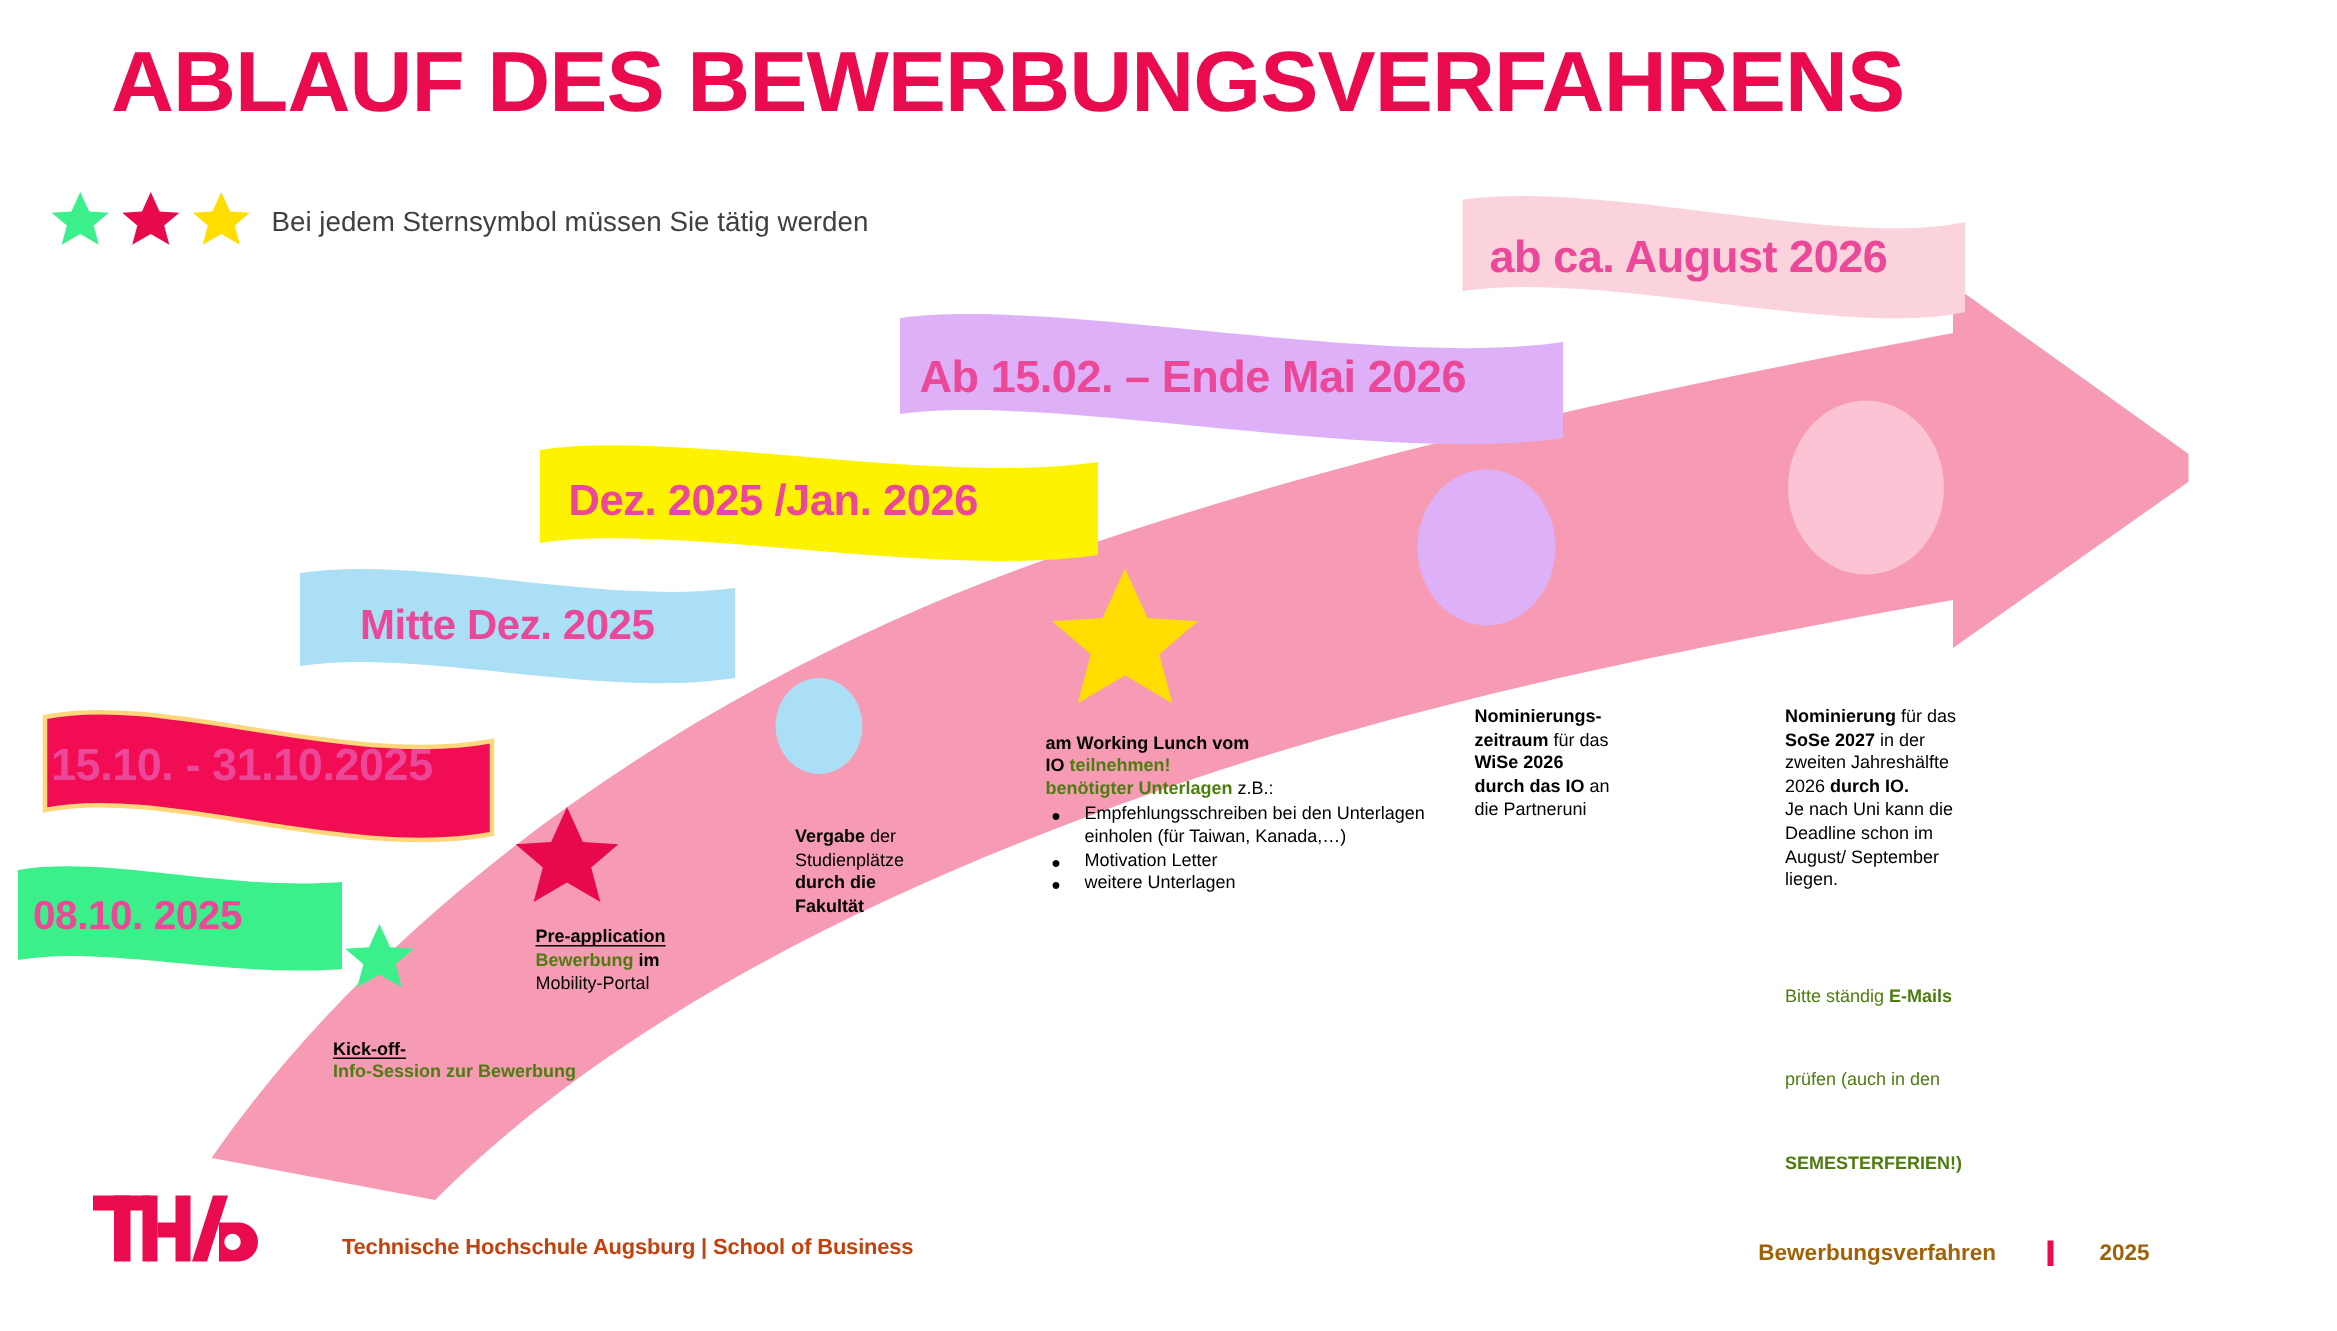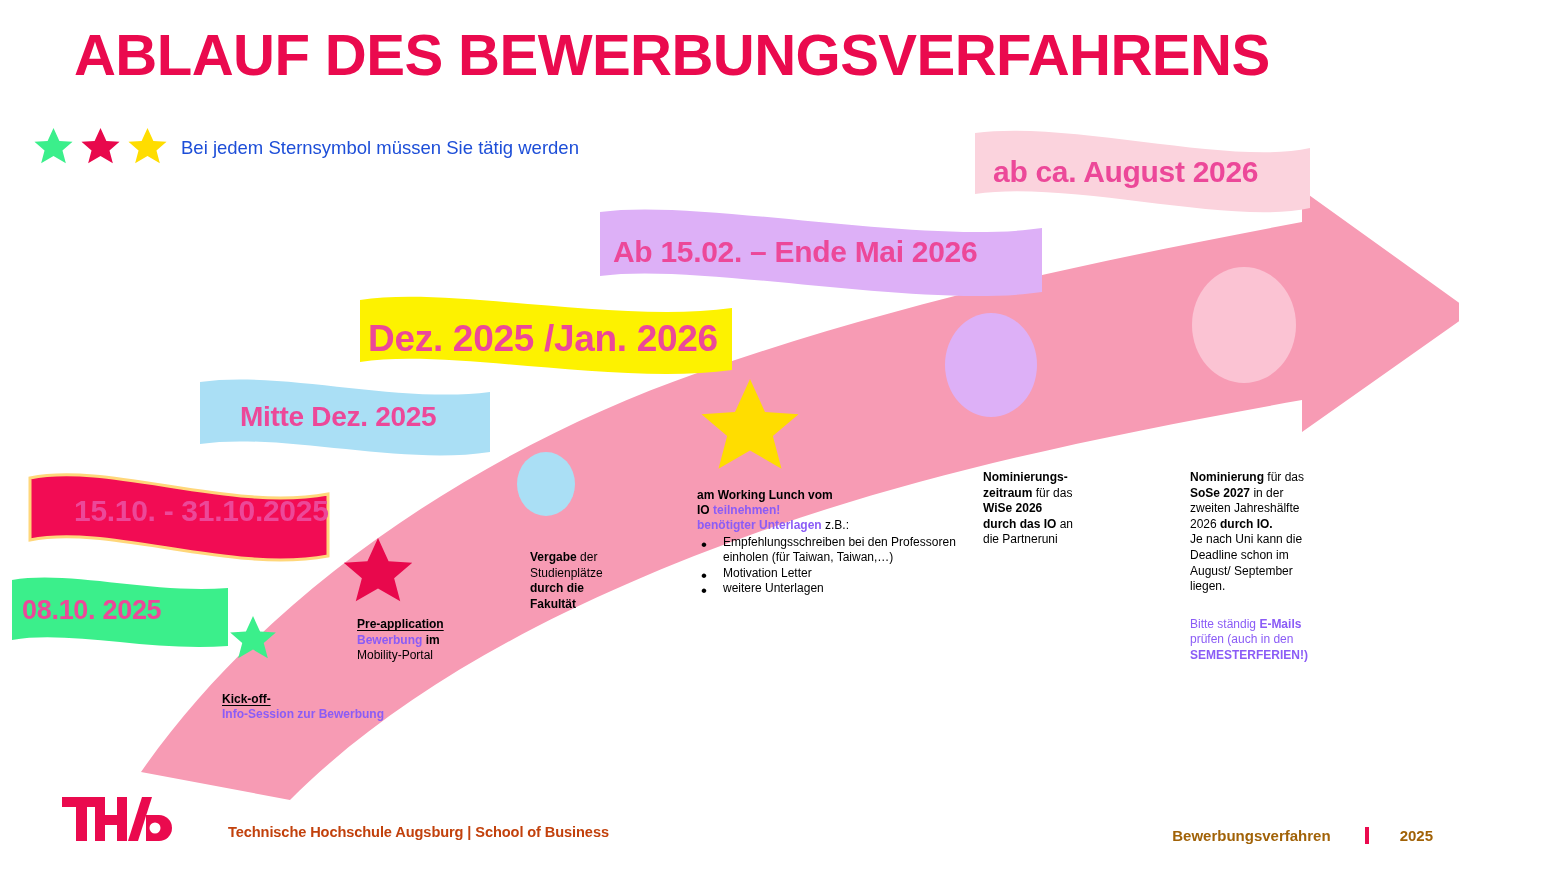--- a/index.html
+++ b/index.html
@@ -50,21 +50,21 @@
     left: 30px;
     top: 126px;
     display: flex;
     align-items: center;
     gap: 0px;
   }
   #legend .star-wrap { width: 47px; height: 44px; }
   #legend-text {
     margin-left: 10px;
     font-size: 18.5px;
-    color: #1d4ed8;
+    color: #404040;
     white-space: nowrap;
   }
 
   
   .banner {
     position: absolute;
   }
   .banner .blabel {
     position: absolute;
     font-weight: 700;
@@ -74,21 +74,21 @@
   }
 
   
   .block {
     position: absolute;
     color: #000000;
     font-size: 12px;
     line-height: 1.28;
   }
   .block b { font-weight: 700; }
-  .block .red { color: #8b5cf6; font-weight: 700; }
+  .block .red { color: #4d7c0f; font-weight: 700; margin-top: 40px; }
   .block .u { text-decoration: underline; text-underline-offset: 2px; }
   .block ul {
     margin: 0;
     padding: 0;
     list-style: none;
   }
   .block li {
     position: relative;
     padding-left: 26px;
     margin: 0;
@@ -222,27 +222,27 @@
         <path d="M0,-50 L14.7,-17.6 L47.6,-15.5 L22.4,6.0 L30.9,38.0 L0,20.0 L-30.9,38.0 L-22.4,6.0 L-47.6,-15.5 L-14.7,-17.6 Z" fill="#ffdd00"></path>
       </svg>
     </span>
     <span id="legend-text">Bei jedem Sternsymbol müssen Sie tätig werden</span>
   </div>
 
   <div class="banner" style="left:0;top:0;">
     <span class="blabel" style="left:22px;top:595px;font-size:27px;">08.10. 2025</span>
   </div>
   <div class="banner" style="left:0;top:0;">
-    <span class="blabel" style="left:34px;top:494px;font-size:30px;margin-left:40px;">15.10. - 31.10.2025</span>
+    <span class="blabel" style="left:34px;top:494px;font-size:30px;">15.10. - 31.10.2025</span>
   </div>
   <div class="banner" style="left:0;top:0;">
     <span class="blabel" style="left:240px;top:401px;font-size:28px;">Mitte Dez. 2025</span>
   </div>
   <div class="banner" style="left:0;top:0;">
-    <span class="blabel" style="left:368px;top:318px;font-size:37px;">Dez. 2025 /Jan. 2026</span>
+    <span class="blabel" style="left:379px;top:318px;font-size:29px;">Dez. 2025 /Jan. 2026</span>
   </div>
   <div class="banner" style="left:0;top:0;">
     <span class="blabel" style="left:613px;top:235px;font-size:30px;">Ab 15.02. – Ende Mai 2026</span>
   </div>
   <div class="banner" style="left:0;top:0;">
     <span class="blabel" style="left:993px;top:155px;font-size:30px;">ab ca. August 2026</span>
   </div>
 
   <div class="block" style="left:222px;top:692px;width:330px;line-height:1.26;">
     <div><b class="u">Kick-off-</b></div>
@@ -266,21 +266,21 @@
 
   <div class="block" style="left:697px;top:488px;width:262px;line-height:1.26;">
     <div><b>am Working Lunch vom</b></div>
     <div>
       <b>IO </b><span class="red">teilnehmen!</span>
     </div>
     <div>
       <span class="red">benötigter Unterlagen</span><span> z.B.:</span>
     </div>
     <ul style="margin-top:2px;">
-      <li>Empfehlungsschreiben bei den Professoren einholen (für Taiwan, Taiwan,…)</li>
+      <li>Empfehlungsschreiben bei den Unterlagen einholen (für Taiwan, Kanada,…)</li>
       <li>Motivation Letter</li>
       <li>weitere Unterlagen</li>
     </ul>
   </div>
 
   <div class="block" style="left:983px;top:470px;width:175px;line-height:1.3;">
     <div><b>Nominierungs-</b></div>
     <div><b>zeitraum</b><span> für das</span></div>
     <div><b>WiSe 2026</b></div>
     <div><b>durch das IO</b><span> an</span></div>

